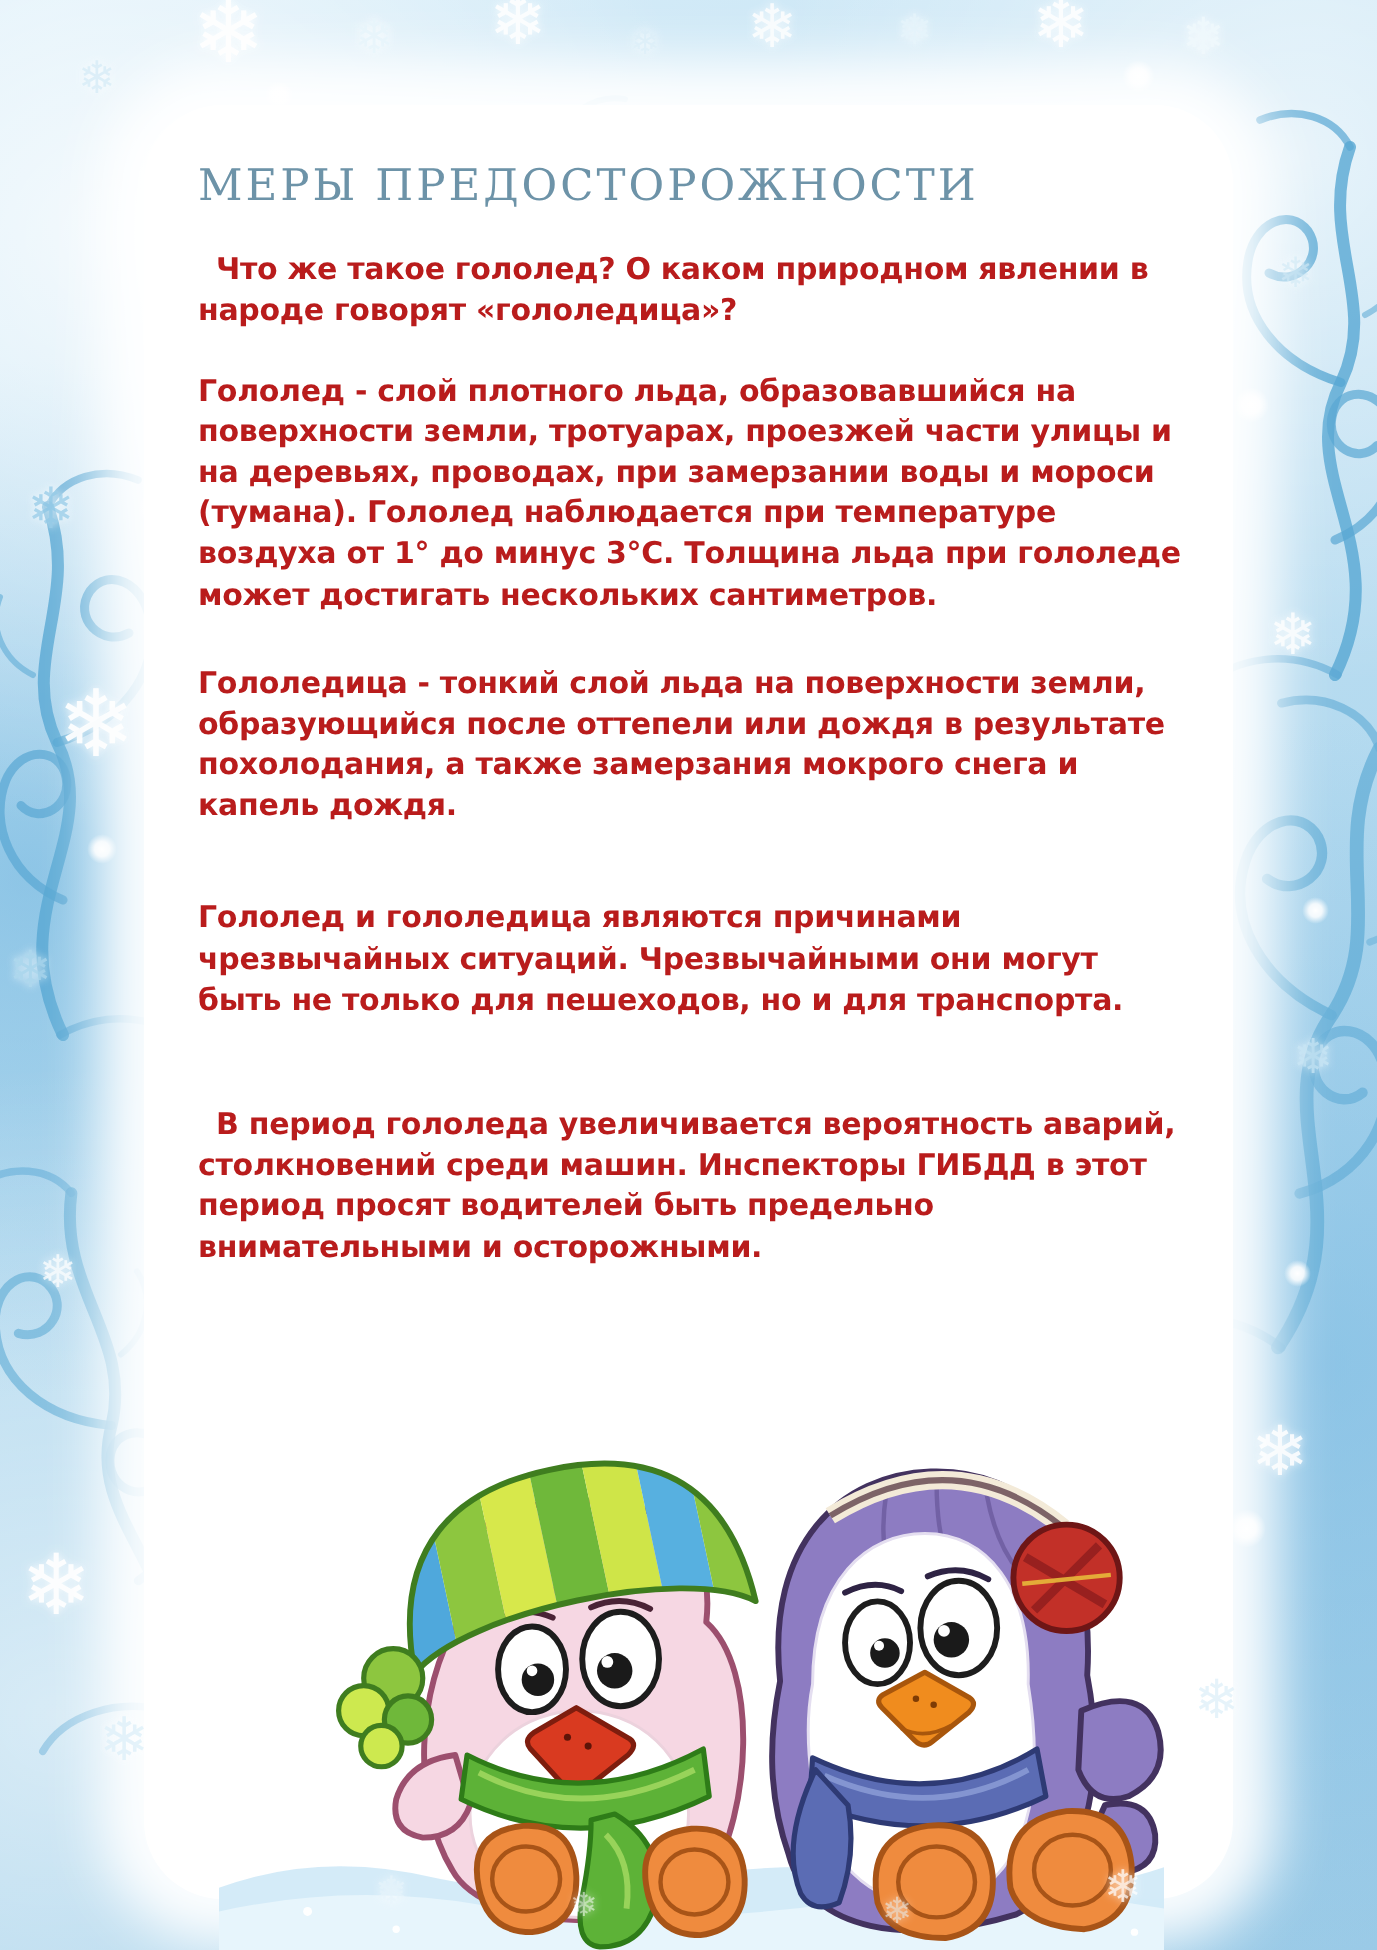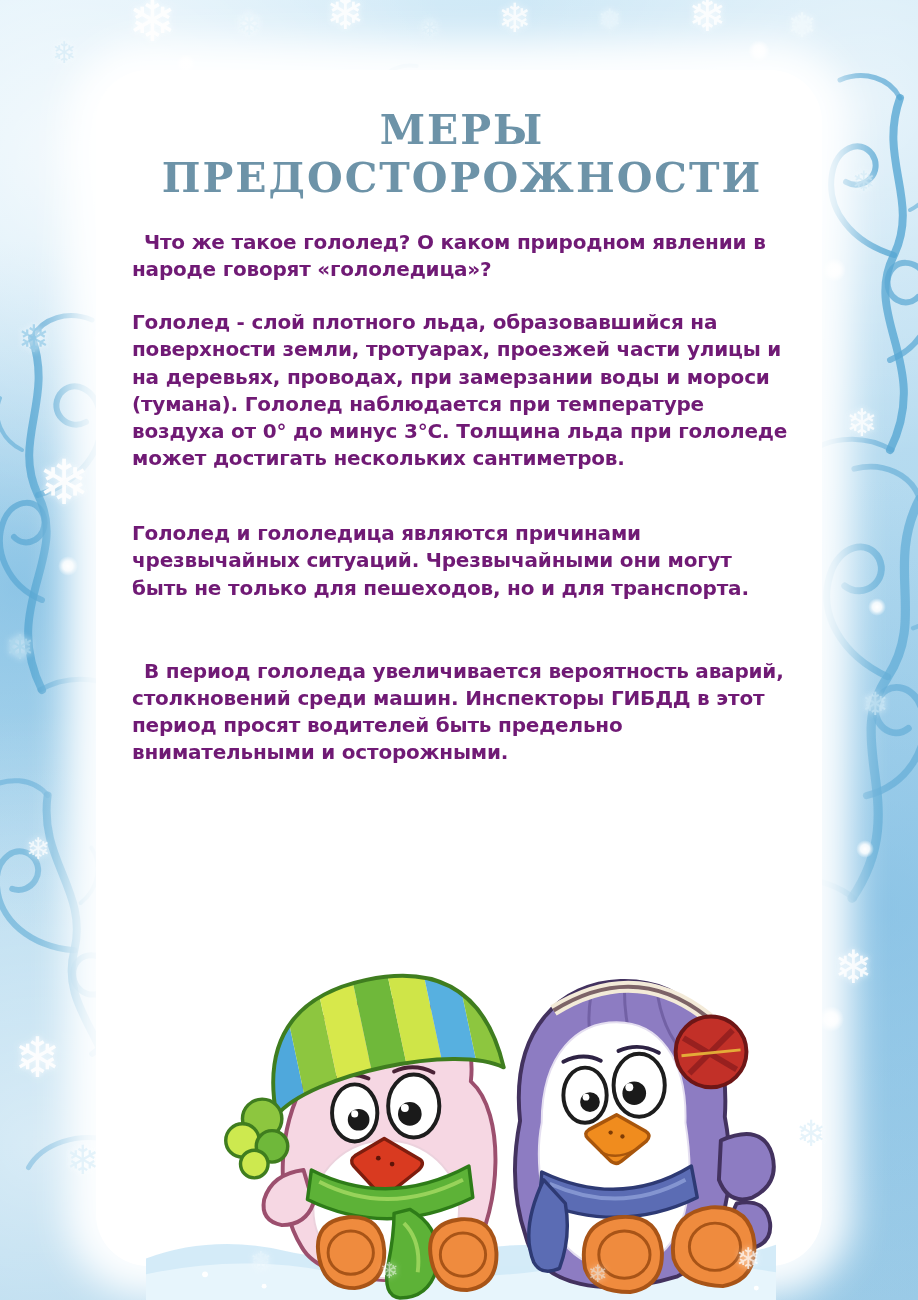--- a/index.html
+++ b/index.html
@@ -15,26 +15,26 @@
       linear-gradient(160deg,#d9eef9 0%, #bddff2 35%, #a9d4ec 70%, #9ccbe7 100%);
   }
   
   #paper{
     position:absolute; left:96px; top:70px; width:726px; height:1196px;
     background:#ffffff; border-radius:52px;
     box-shadow:0 0 36px 30px rgba(255,255,255,.95);
     padding:30px 30px 0 36px; box-sizing:border-box;
   }
   .title{
-    text-align:center; font-family:"DejaVu Serif", serif; font-weight:bold;
-    font-size:41px; line-height:1.18; letter-spacing:2px; margin:6px 0 0 0;
+    text-align:left; font-family:"DejaVu Serif", serif; font-weight:normal;
+    font-size:29px; line-height:1.18; letter-spacing:2px; margin:6px 0 0 0;
   }
   .para{
     font-size:20px; font-weight:bold; line-height:1.36; letter-spacing:-0.2px;
-    margin:0; color:#701a75;
+    margin:0; color:#b91c1c;
   }
   .p1{margin-top:26px; text-indent:12px;}
   .p2{margin-top:26px;}
   .p3{margin-top:32px;}
   .p4{margin-top:48px;}
   .p5{margin-top:56px; text-indent:12px;}
   
   .flake{position:absolute; line-height:1; pointer-events:none;
          text-shadow:0 0 6px rgba(255,255,255,.9);}
   .spark{position:absolute; border-radius:50%;
@@ -77,21 +77,22 @@
   <svg class="vine" style="left:240px; top:-60px; transform:rotate(78deg);" width="160" height="420" viewBox="0 0 160 420">
     <use href="#vineG" opacity=".55"></use>
   </svg>
 
   <div id="paper">
     <h1 class="title" style="color:#6d93a8;">
       <span>МЕРЫ ПРЕДОСТОРОЖНОСТИ</span><br>
     </h1>
 
     <p class="para p1">Что же такое гололед? О каком природном явлении в народе говорят «гололедица»?</p>
-    <p class="para p2">Гололед - слой плотного льда, образовавшийся на поверхности земли, тротуарах, проезжей части улицы и на деревьях, проводах, при замерзании воды и мороси (тумана). Гололед наблюдается при температуре воздуха от 0° до минус 3°С. Толщина льда при гололеде может достигать нескольких сантиметров.</p>
+    <p class="para p2">Гололед - слой плотного льда, образовавшийся на поверхности земли, тротуарах, проезжей части улицы и на деревьях, проводах, при замерзании воды и мороси (тумана). Гололед наблюдается при температуре воздуха от 1° до минус 3°С. Толщина льда при гололеде может достигать нескольких сантиметров.</p>
+    <p class="para p3">Гололедица - тонкий слой льда на поверхности земли, образующийся после оттепели или дождя в результате похолодания, а также замерзания мокрого снега и капель дождя.</p>
     <p class="para p4">Гололед и гололедица являются причинами чрезвычайных ситуаций. Чрезвычайными они могут быть не только для пешеходов, но и для транспорта.</p>
     <p class="para p5">В период гололеда увеличивается вероятность аварий, столкновений среди машин.  Инспекторы ГИБДД  в этот период просят водителей быть предельно внимательными и осторожными.</p>
   </div>
 
   <svg id="penguins" width="630" height="388" viewBox="0 0 640 394">
 
     <path d="M0,352 Q70,326 150,346 Q230,362 320,344 Q410,330 490,348 Q570,362 640,338 L640,394 L0,394 Z" fill="#cfe9f7" opacity=".9"></path>
     <path d="M0,368 Q90,348 180,364 Q300,380 420,362 Q540,348 640,366 L640,394 L0,394 Z" fill="#e7f5fc"></path>
     <circle cx="60" cy="368" r="3" fill="#fff"></circle>
       <circle cx="120" cy="380" r="2.5" fill="#fff"></circle>

